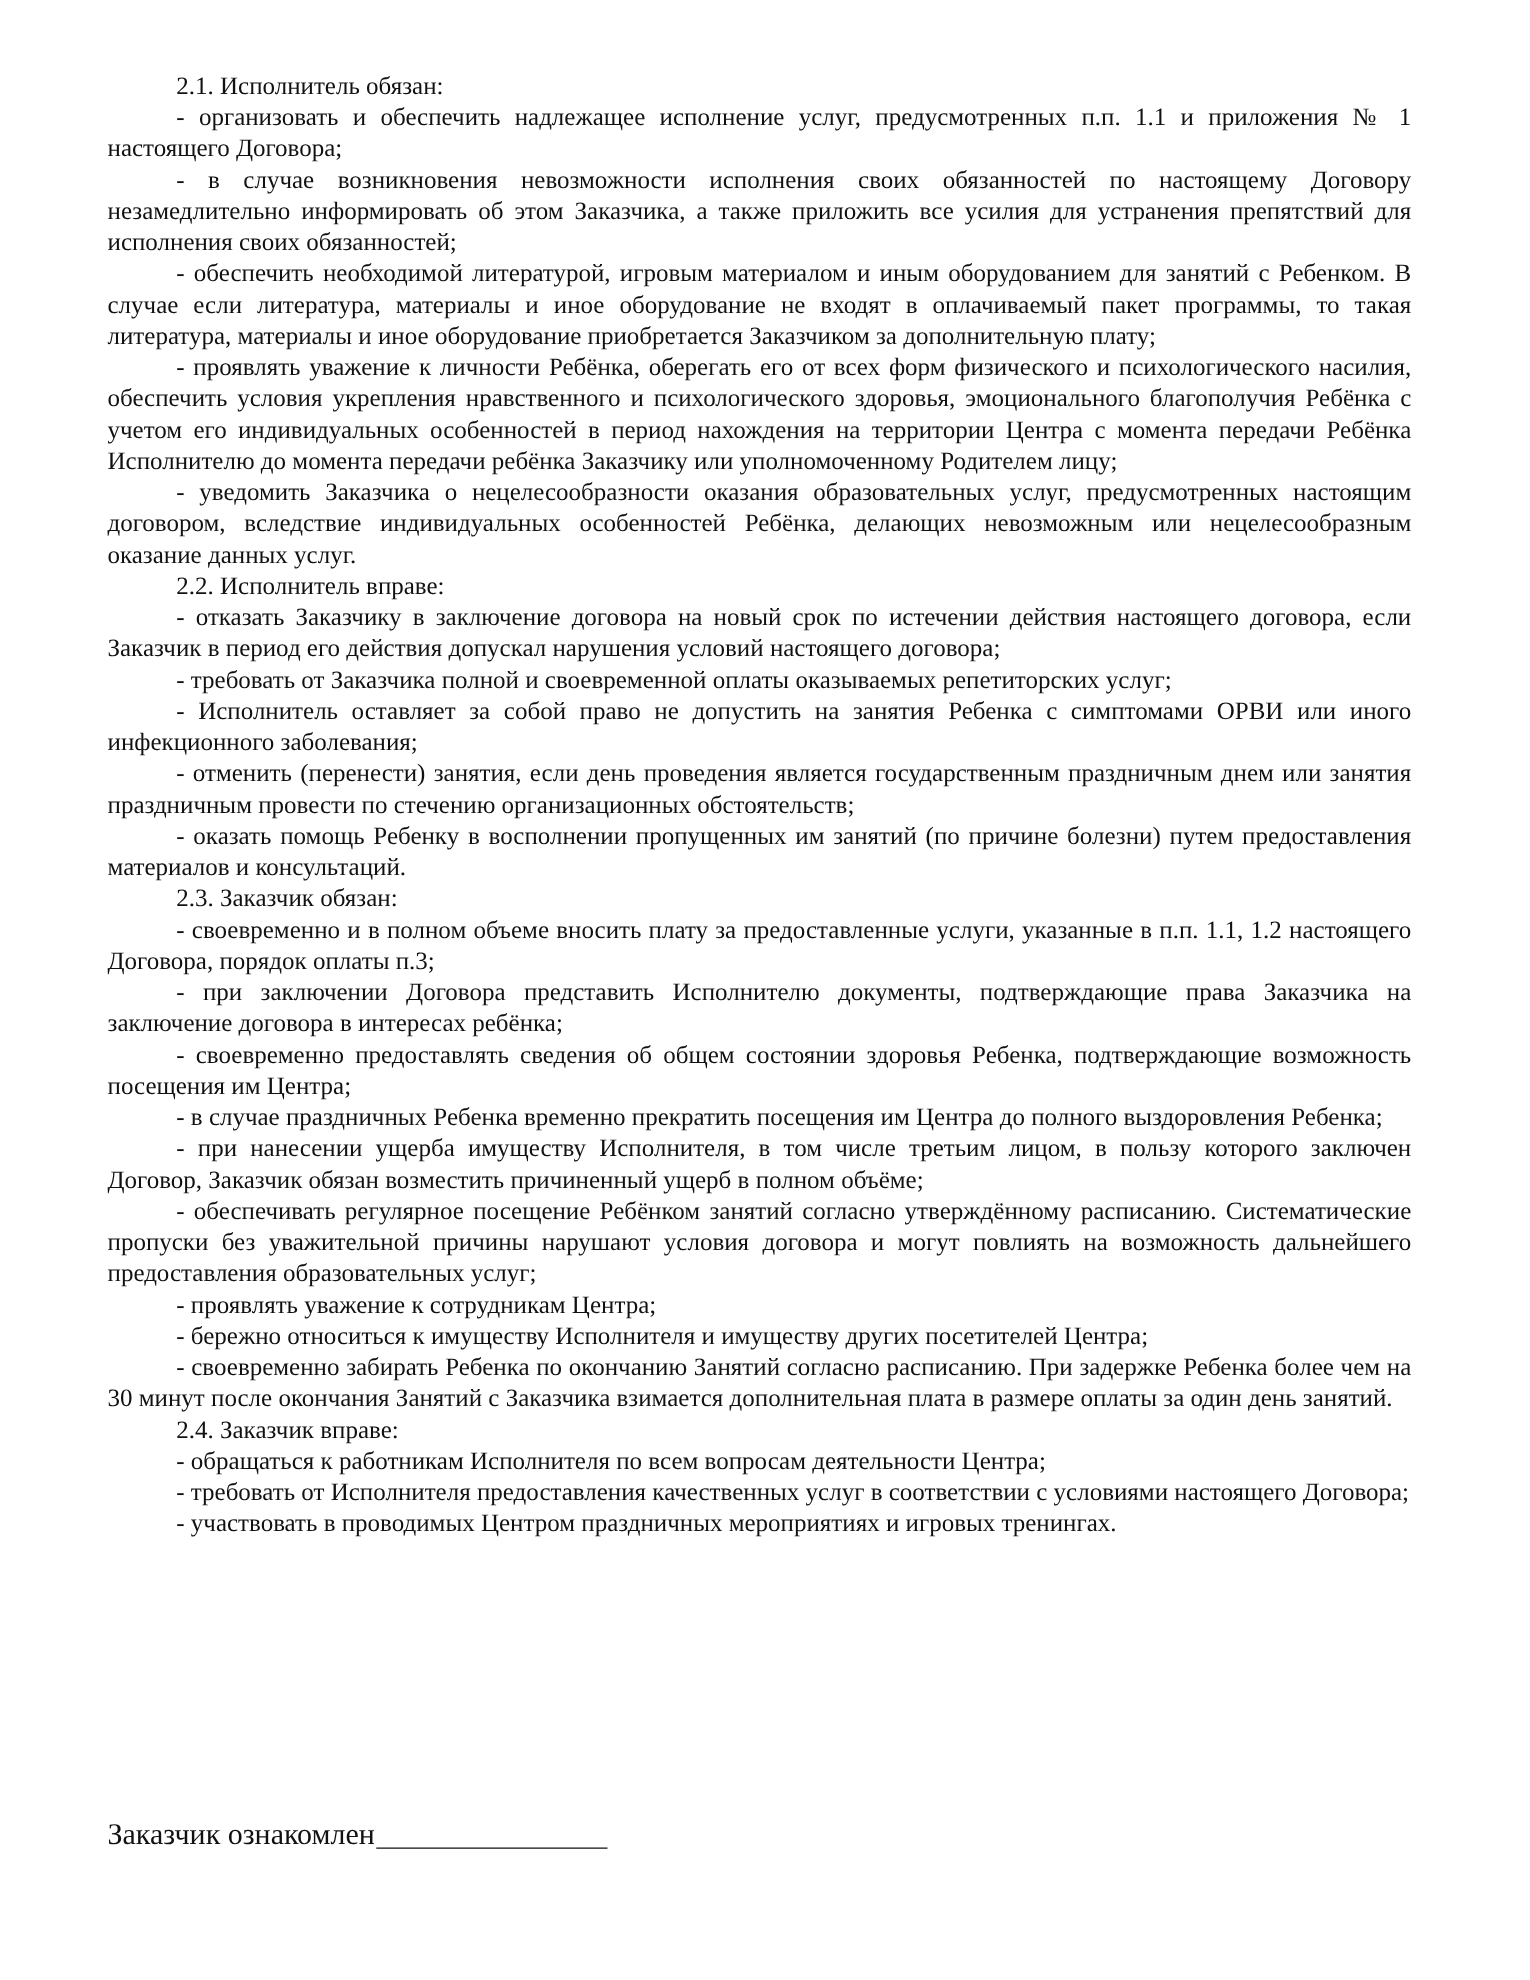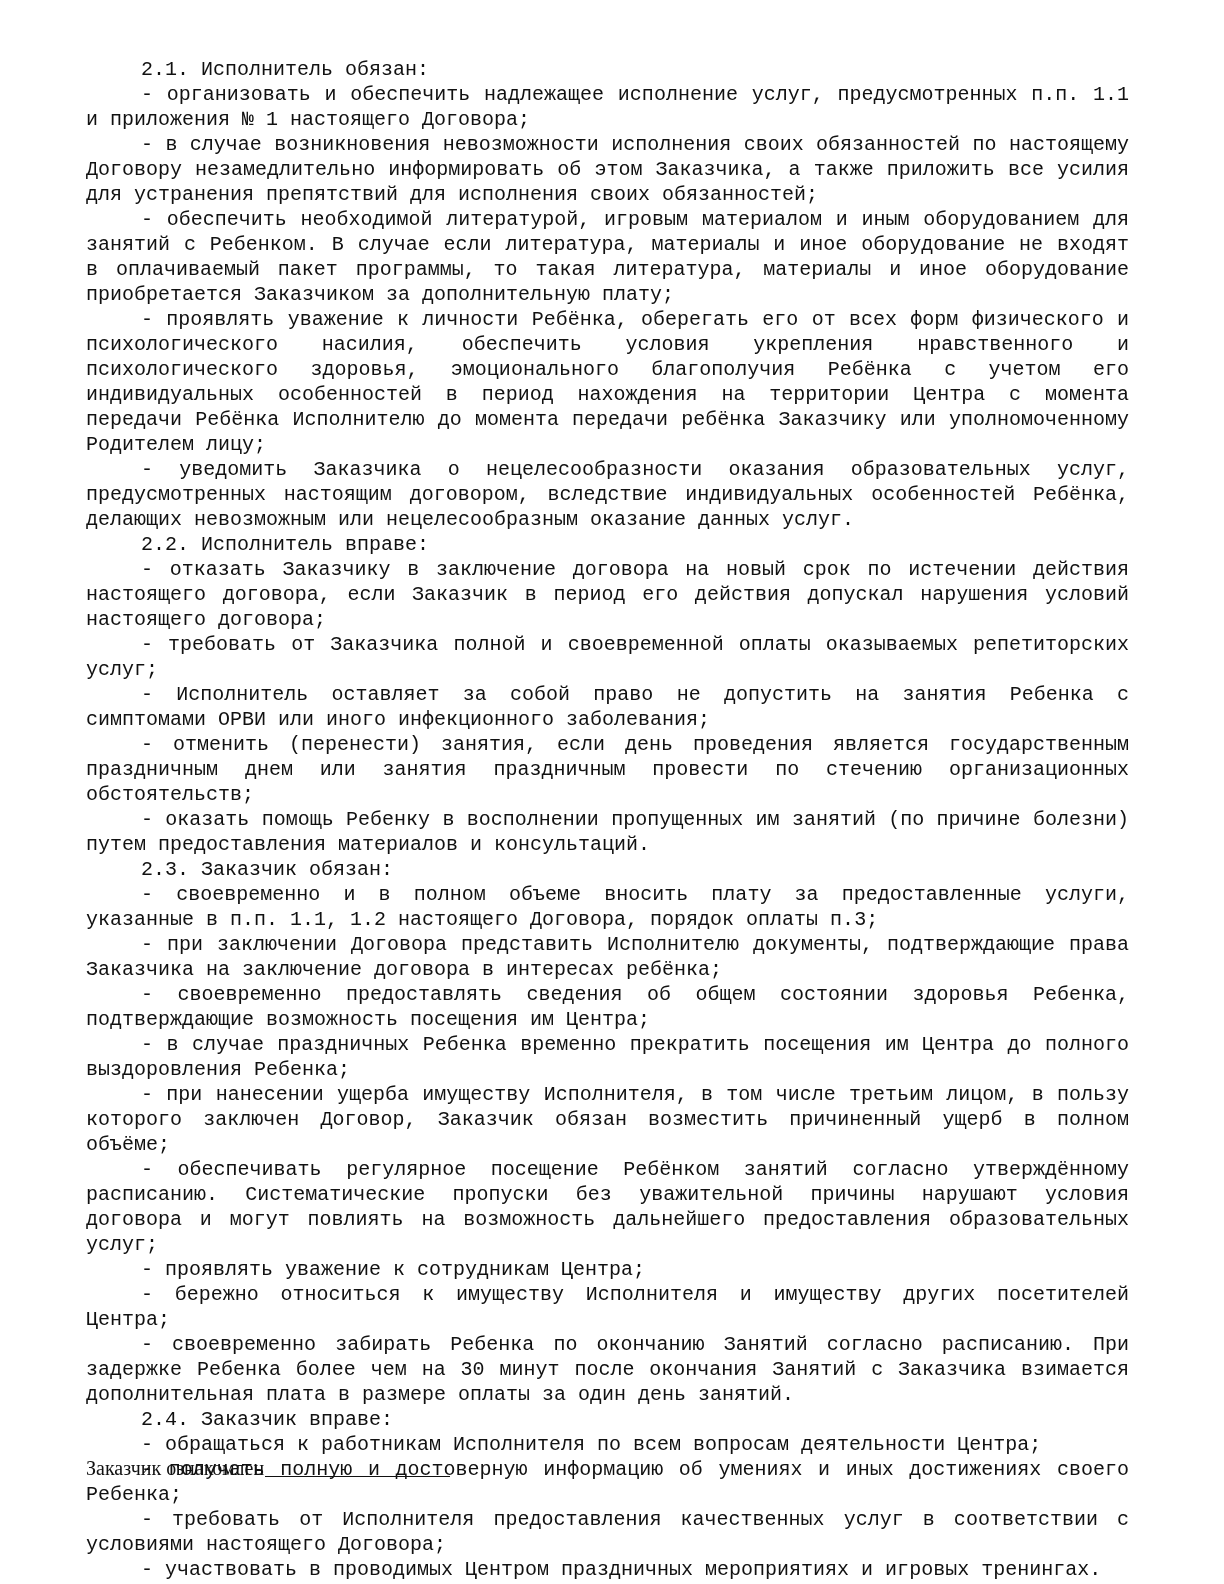--- a/index.html
+++ b/index.html
@@ -2,41 +2,41 @@
 <html><head>
 <meta charset="utf-8">
 <style>
   html, body { margin: 0; padding: 0; background: #ffffff; }
   body { width: 1224px; height: 1584px; position: relative; overflow: hidden; }
   .page {
     position: absolute;
     left: 86px;
     top: 57px;
     width: 1043px;
-    font-family: Liberation Mono, monospace;
+    font-family: Liberation Serif, serif;
     font-size: 20px;
     line-height: 25px;
     color: #111111;
   }
   .p {
     margin: 0;
     text-indent: 55px;
     text-align: justify;
   }
   .p.last-left { text-align: left; }
   .sign {
     position: absolute;
     left: 86px;
     top: 1456px;
     font-family: "Liberation Serif", "DejaVu Serif", serif;
-    font-size: 20px;
+    font-size: 24px;
     line-height: 25px;
     color: #111111;
     display: flex;
-    align-items: flex-start;
+    align-items: center;
   }
   .sign-line {
     display: inline-block;
     width: 185px;
     height: 20px;
     border-bottom: 1px solid #111111;
     margin-left: 1px;
   }
 </style>
 </head>
@@ -64,21 +64,20 @@
   <p class="p">- своевременно предоставлять сведения об общем состоянии здоровья Ребенка, подтверждающие возможность посещения им Центра;</p>
   <p class="p">- в случае праздничных Ребенка временно прекратить посещения им Центра до полного выздоровления Ребенка;</p>
   <p class="p">- при нанесении ущерба имуществу Исполнителя, в том числе третьим лицом, в пользу которого заключен Договор, Заказчик обязан возместить причиненный ущерб в полном объёме;</p>
   <p class="p">-   обеспечивать регулярное посещение Ребёнком занятий согласно утверждённому расписанию. Систематические пропуски без уважительной причины нарушают условия договора и могут повлиять на возможность дальнейшего предоставления образовательных услуг;</p>
   <p class="p">- проявлять уважение к сотрудникам Центра;</p>
   <p class="p">- бережно относиться к имуществу Исполнителя и имуществу других посетителей Центра;</p>
   <p class="p">- своевременно забирать Ребенка по окончанию Занятий согласно расписанию. При задержке Ребенка более чем на 30 минут после окончания Занятий с Заказчика взимается дополнительная плата в размере оплаты за один день занятий.</p>
 
   <p class="p last-left">2.4. Заказчик вправе:</p>
   <p class="p">- обращаться к работникам Исполнителя по всем вопросам деятельности Центра;</p>
-  <p class="p">- получать полную и достоверную информацию об умениях и иных достижениях своего Ребенка;</p>
   <p class="p">- требовать от Исполнителя предоставления качественных услуг в соответствии с условиями настоящего Договора;</p>
   <p class="p">- участвовать в проводимых Центром праздничных мероприятиях и игровых тренингах.</p>
 </div>
 
 <div class="sign">
   <span>Заказчик ознакомлен</span>
   <span class="sign-line"></span>
 </div>
 
 </body></html>

